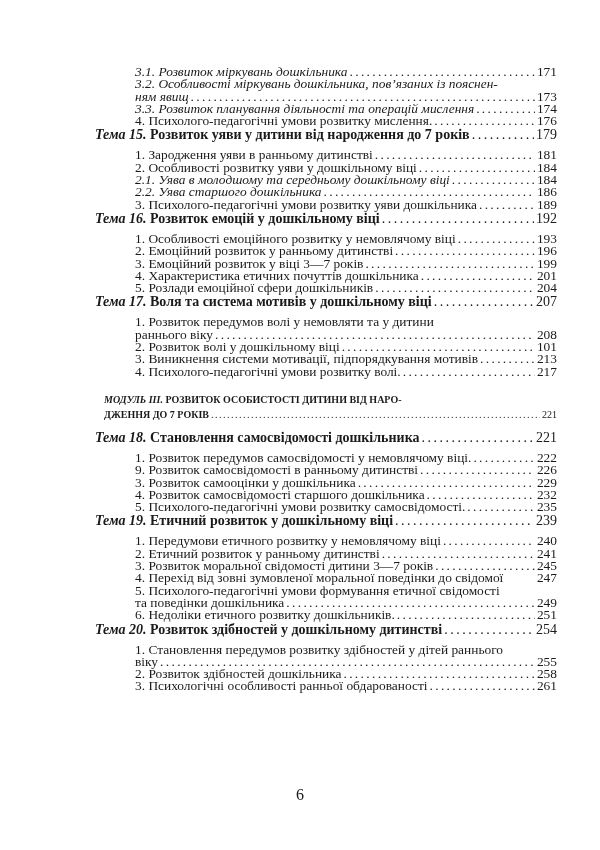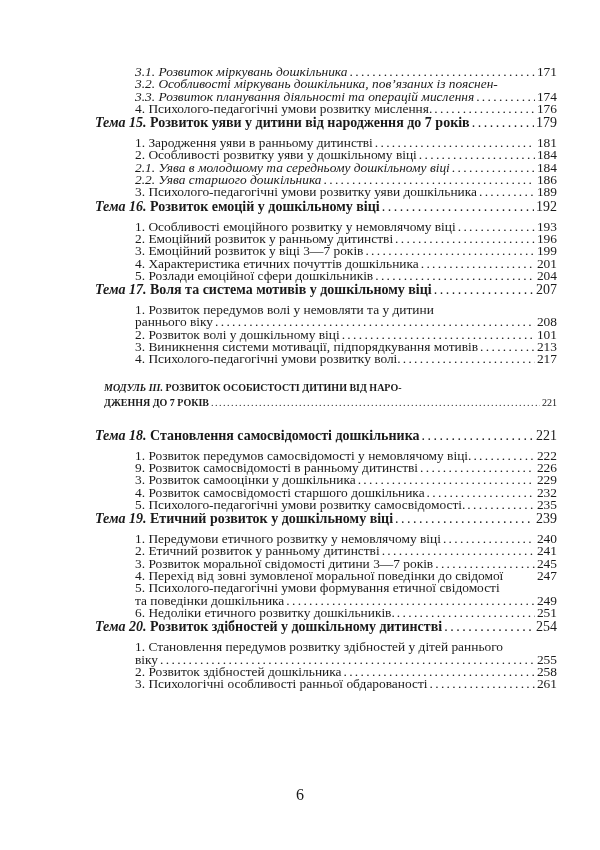--- a/index.html
+++ b/index.html
@@ -14,38 +14,43 @@
   .line .nodots { flex:1 1 auto; }
   .line .pg { flex:0 0 auto; text-align:right; }
   .it { font-style:italic; }
   .topic { font-size:14px; height:15px; line-height:15px; margin-bottom:7px; }
   .topic .lbl { font-style:italic; font-weight:bold; }
   .topic .ttl { font-weight:bold; }
   .module { font-size:10px; line-height:15px; height:15px;margin-left:9px; }
   .module .lbl { font-style:italic; font-weight:bold; }
   .module .ttl { font-weight:bold; }
   .module-block { margin-top:14px; }
-  .module-block + .topic { margin-top:18px;justify-content:center; }
+  .module-block + .topic { margin-top:8px;justify-content:center; }
   .footer { position:absolute; left:0; width:600px; top:786px; text-align:center; font-size:16px; }
 </style>
 </head>
 <body>
 
 <div class="page">
 
   <div class="line sub">
     <span class="txt it">3.1. Розвиток міркувань дошкільника</span>
     <span class="dots"></span>
     <span class="pg">171</span>
   </div>
   <div class="line sub">
     <span class="txt it">3.2. Особливості міркувань дошкільника, пов’язаних із пояснен-</span>
     <span class="nodots"></span>
   </div>
   <div class="line sub">
+    <span class="txt it">ням явищ</span>
+    <span class="dots"></span>
+    <span class="pg">173</span>
+  </div>
+  <div class="line sub">
     <span class="txt it">3.3. Розвиток планування діяльності та операцій мислення</span>
     <span class="dots"></span>
     <span class="pg">174</span>
   </div>
   <div class="line sub">
     <span class="txt">4. Психолого-педагогічні умови розвитку мислення.</span>
     <span class="dots"></span>
     <span class="pg">176</span>
   </div>
 

